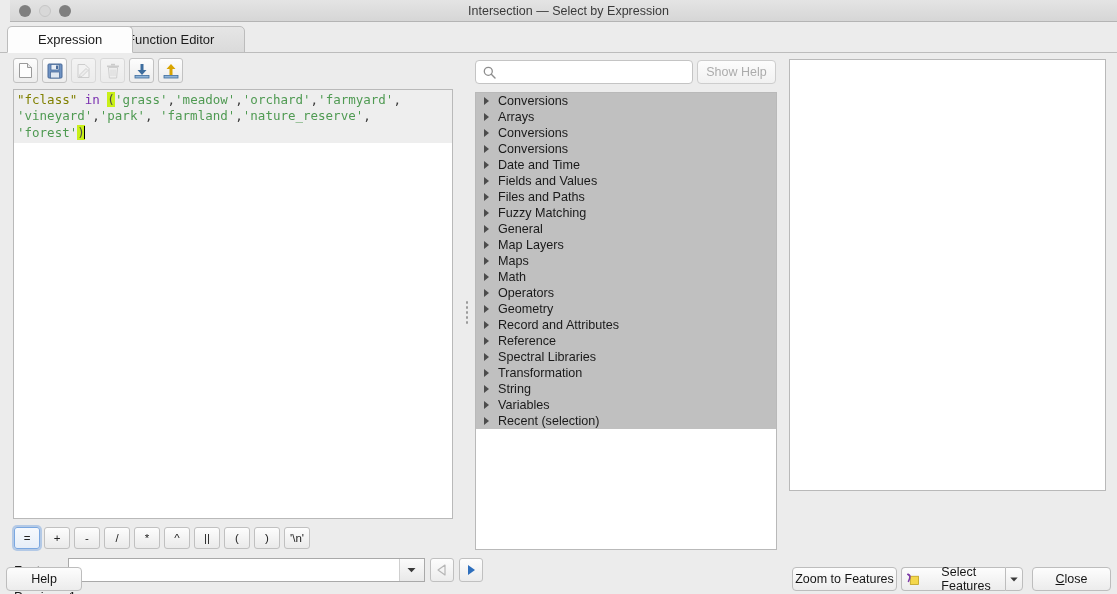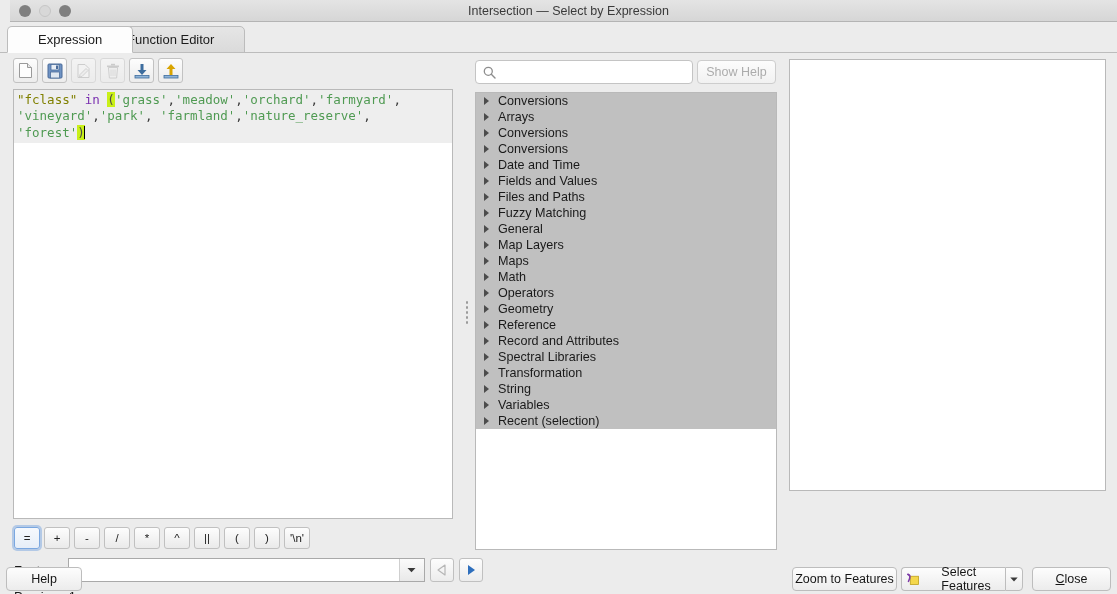--- a/index.html
+++ b/index.html
@@ -421,25 +421,25 @@
           <div class="tree-item">
             <span class="tri"></span>
             <span>Operators</span>
           </div>
           <div class="tree-item">
             <span class="tri"></span>
             <span>Geometry</span>
           </div>
           <div class="tree-item">
             <span class="tri"></span>
+            <span>Record and Attributes</span>
+          </div>
+          <div class="tree-item">
+            <span class="tri"></span>
             <span>Reference</span>
-          </div>
-          <div class="tree-item">
-            <span class="tri"></span>
-            <span>Record and Attributes</span>
           </div>
           <div class="tree-item">
             <span class="tri"></span>
             <span>Spectral Libraries</span>
           </div>
           <div class="tree-item">
             <span class="tri"></span>
             <span>Transformation</span>
           </div>
           <div class="tree-item">

